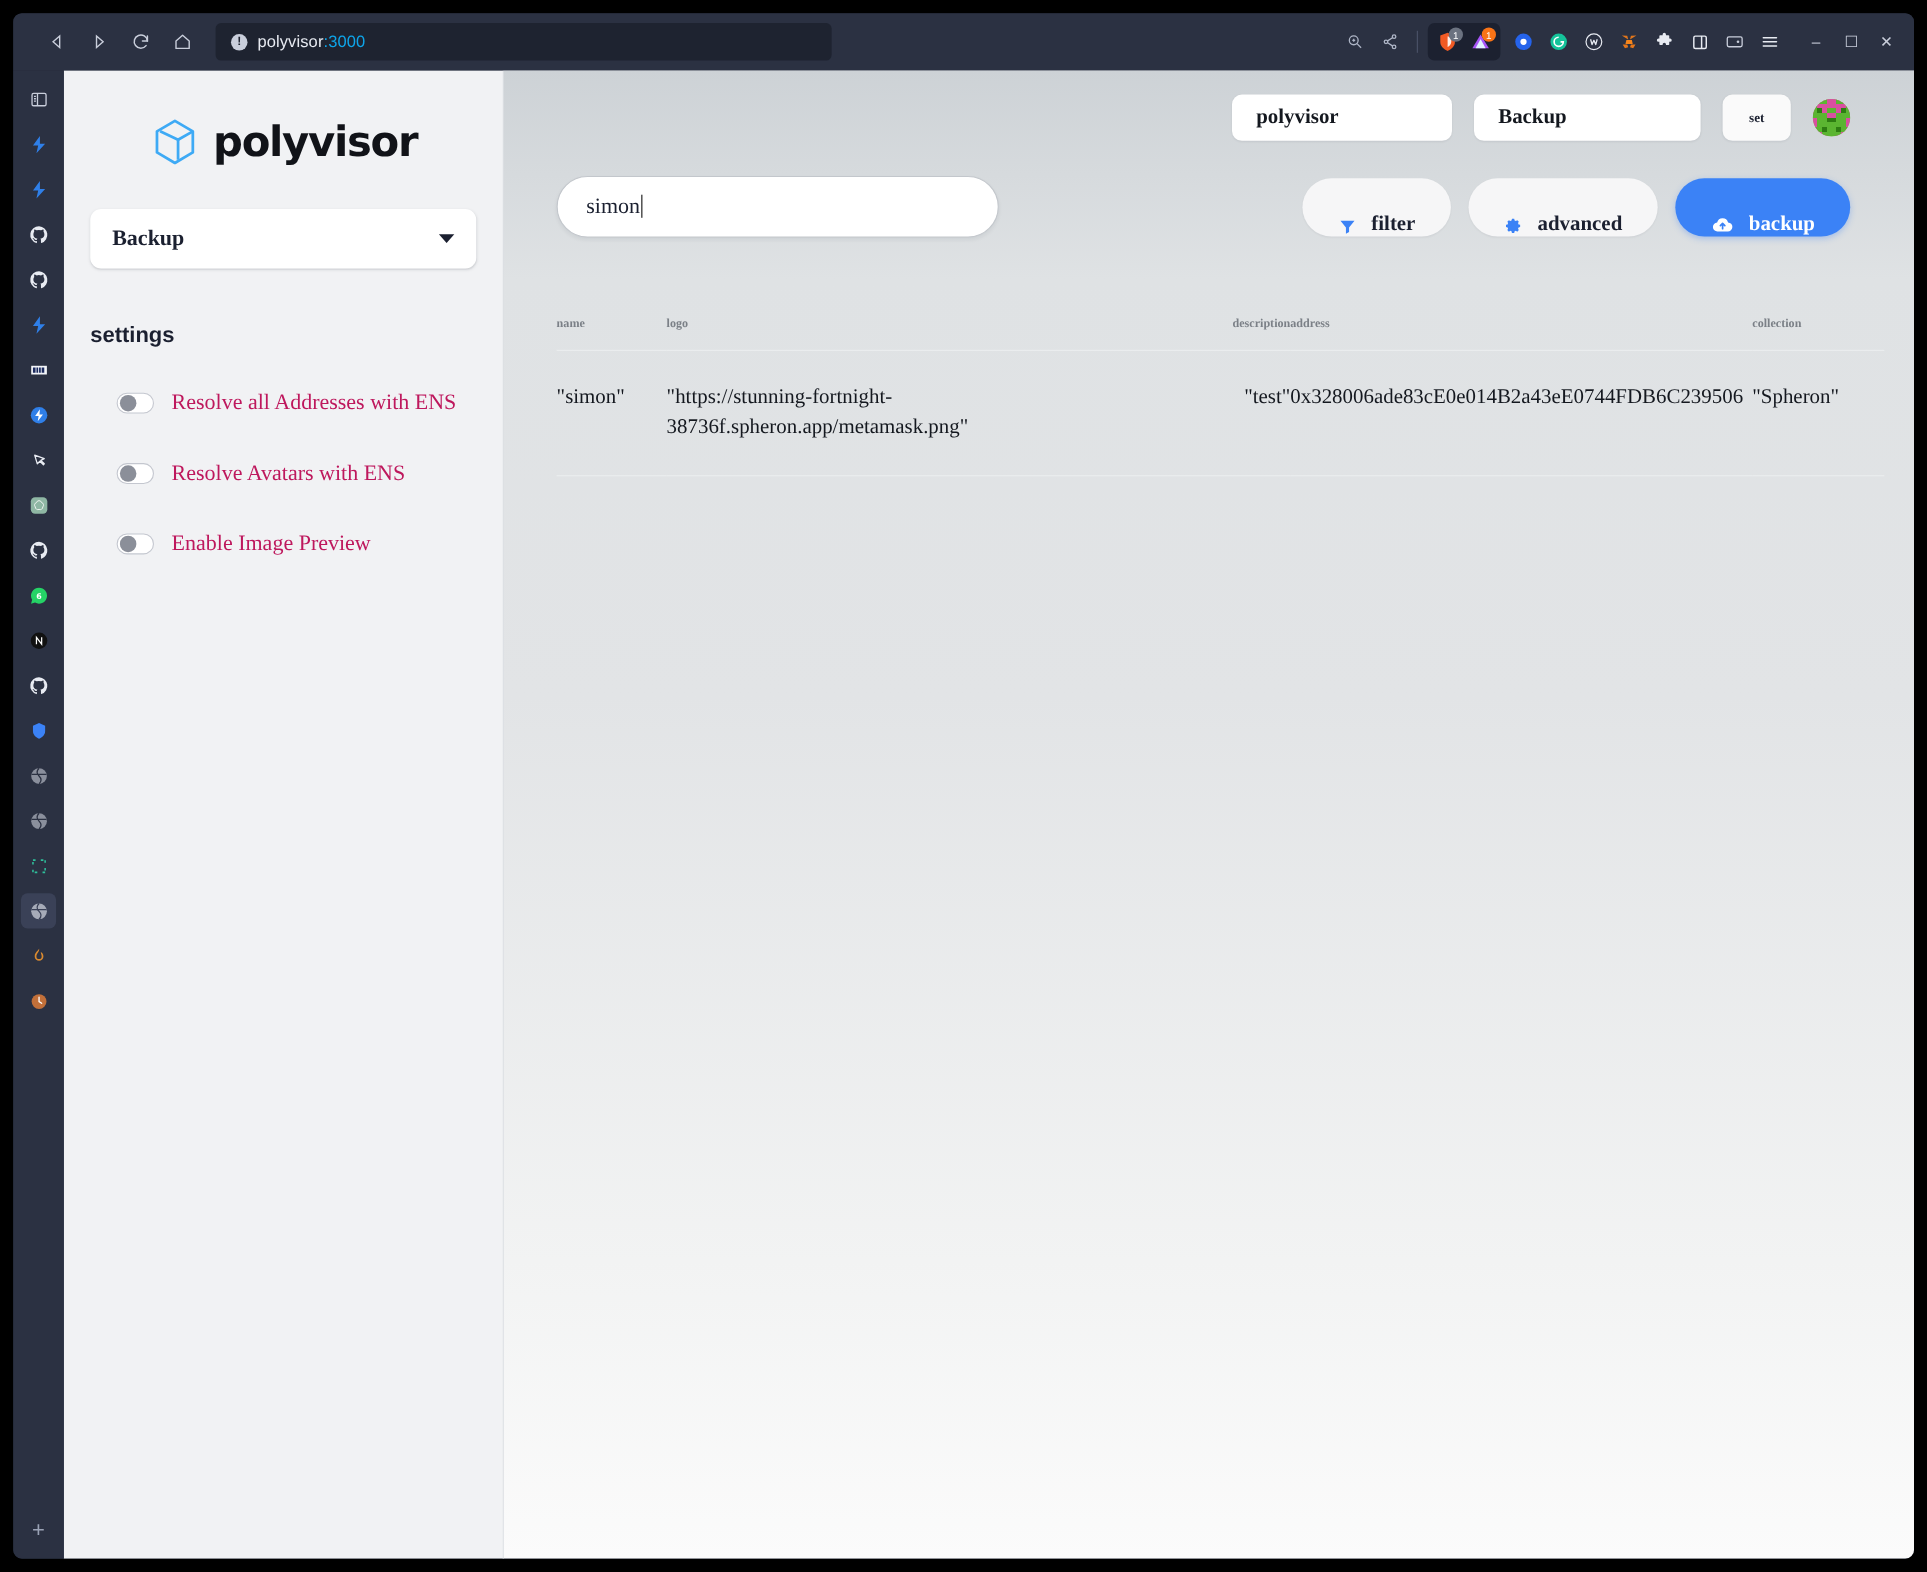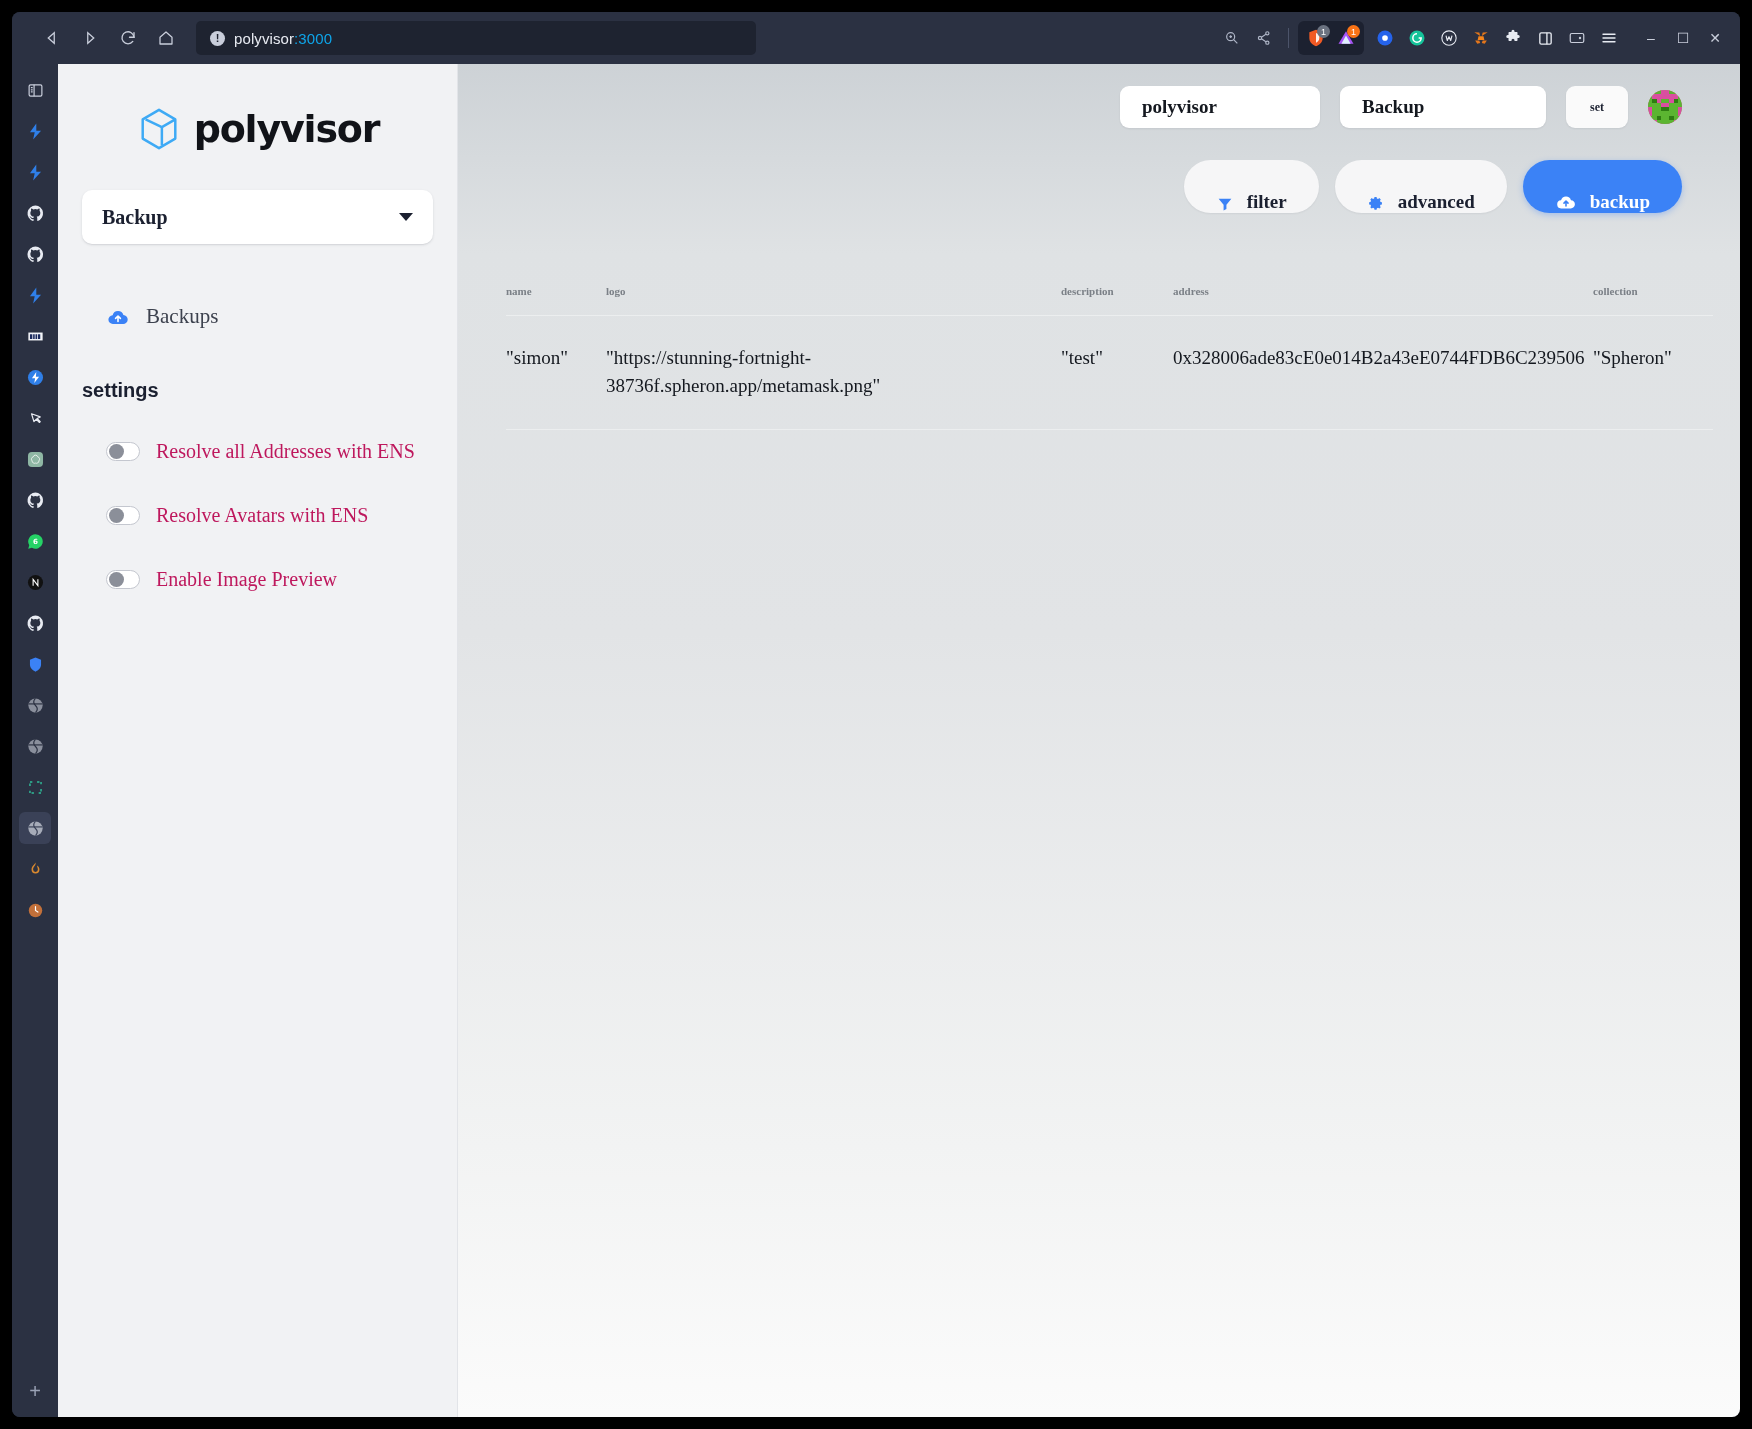--- a/index.html
+++ b/index.html
@@ -330,21 +330,21 @@
     font-family: "Liberation Serif", serif;
     font-size: 19px;
     color: #14181f;
     padding: 28px 0 30px 0;
     vertical-align: top;
     line-height: 1.45;
     border-bottom: 1px solid #eceeef;
   }
   .col-name { width: 100px; }
   .col-logo { width: 455px; padding-right: 30px; }
-  .col-desc { width: 112px; }
+  .col-desc { width: 112px; text-align: right; }
   .col-addr { width: 420px; }
   .col-coll { width: 120px; }
   td.cell-logo { padding-right: 40px; }
 </style>
 </head>
 <body>
 
 <div class="window">
 
   <div class="chrome">
@@ -605,27 +605,20 @@
             <path d="M27 22 L27 41"></path>
           </svg>
           <div class="logo-text">polyvisor</div>
         </div>
 
         <div class="select-box">
           <div class="select-val">Backup</div>
           <div class="caret"></div>
         </div>
 
-        <div class="nav-item">
-          <svg width="24" height="24" viewBox="0 0 24 24">
-            <path d="M7 19a4.4 4.4 0 0 1-.4-8.8A5.6 5.6 0 0 1 17.4 10 4.5 4.5 0 0 1 17 19Z" fill="#3b82f6"></path>
-            <path d="M12 16.5v-5M9.6 13.4 12 11l2.4 2.4" stroke="#fff" stroke-width="1.6" fill="none" stroke-linecap="round" stroke-linejoin="round"></path>
-          </svg>
-          <div class="nav-label">Backups</div>
-        </div>
 
         <div class="settings-head">settings</div>
 
         <div class="toggle-row">
           <div class="toggle">
               <div class="knob"></div>
             </div>
           <div class="toggle-label">Resolve all Addresses with ENS</div>
         </div>
         <div class="toggle-row">
@@ -670,20 +663,23 @@
                   <rect x="6" y="2" width="1" height="1"></rect>
                 <rect x="3" y="4" width="2" height="1"></rect>
                 <rect x="2" y="6" width="1" height="1"></rect>
                   <rect x="5" y="6" width="1" height="1"></rect>
               </g>
             </svg>
           </div>
         </div>
 
         <div class="toolrow">
+          <div class="search">
+            <div class="search-val"><span title="search">simon</span><span class="caret-bar"></span></div>
+          </div>
 
           <div class="actions">
             <div class="act-btn">
               <svg width="18" height="18" viewBox="0 0 24 24">
                   <path d="M3.5 5h17l-6.6 8v5.5l-3.8 2.2V13Z" fill="#3b82f6"></path>
                 </svg>
               <span>filter</span>
             </div>
             <div class="act-btn">
               <svg width="18" height="18" viewBox="0 0 24 24">

